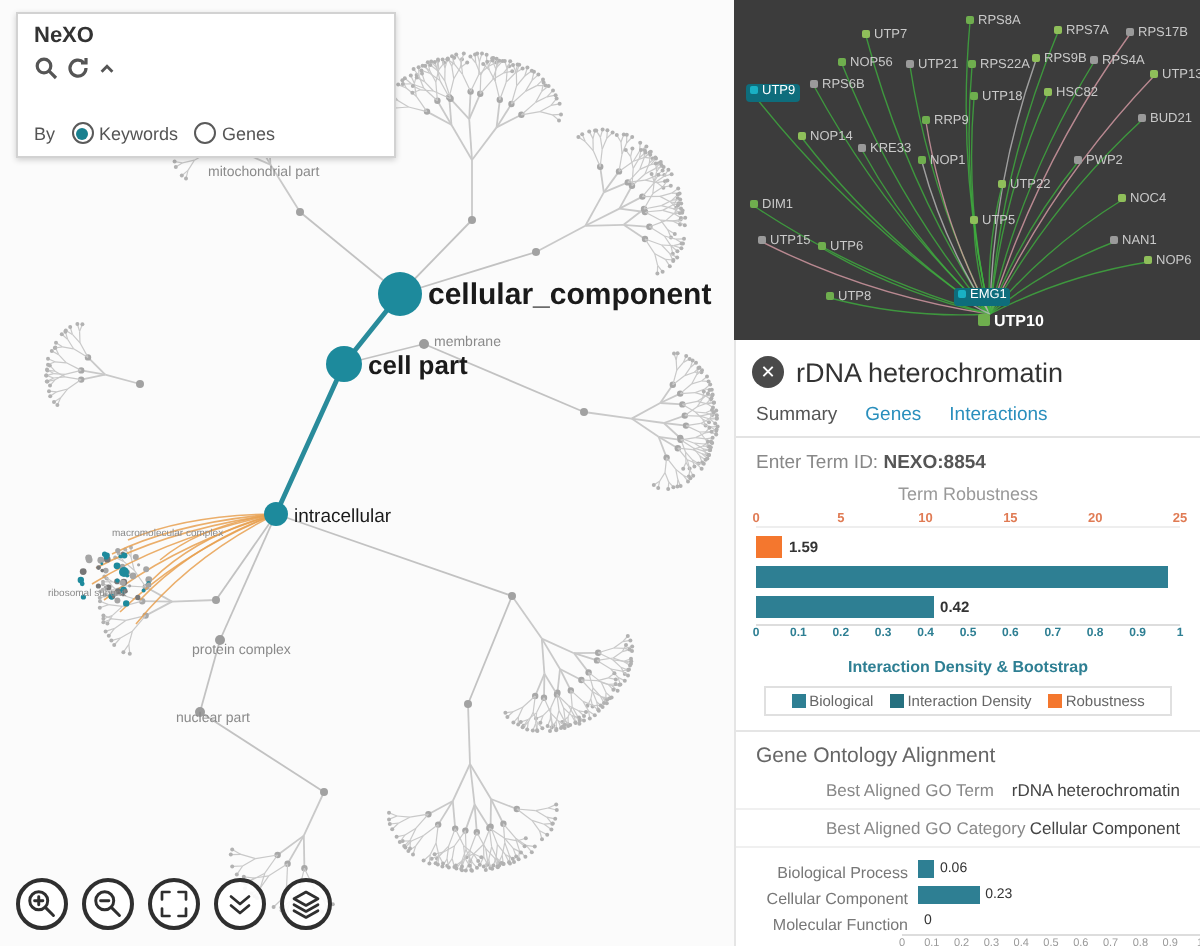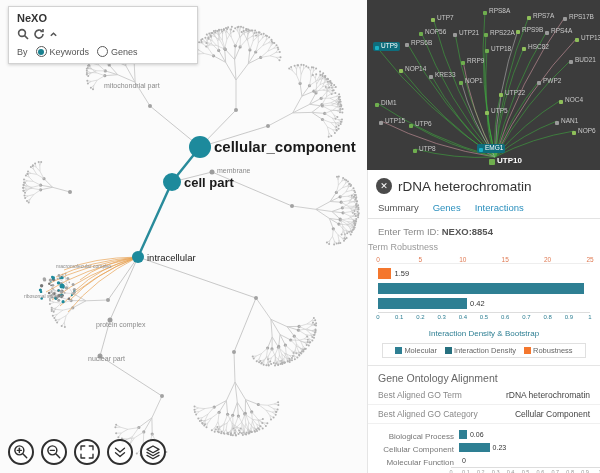--- a/index.html
+++ b/index.html
@@ -11,71 +11,71 @@
 
   .search-card{position:absolute;left:8px;top:6px;width:172px;background:#fff;border:1px solid #d2d2d2;
     box-shadow:0 1px 3px rgba(0,0,0,.18);padding:5px 8px 6px;z-index:6;}
   .sc-title{font-size:11px;font-weight:bold;color:#333;}
   .sc-row{display:flex;align-items:center;gap:4px;margin-top:4px;}
   .sc-input{flex:1;min-width:0;height:16px;border:1px solid #ccc;font-size:8.5px;padding:0 4px;color:#333;
     font-family:"Liberation Sans",sans-serif;}
   .sc-input::placeholder{color:#aaa;}
   .sc-icon{display:flex;align-items:center;justify-content:center;cursor:pointer;}
   .sc-icon svg{stroke:#555;fill:none;stroke-width:1.6;}
-  .by-row{display:flex;align-items:center;gap:8px;margin-top:6px;font-size:9px;color:#555;}
+  .by-row{display:flex;align-items:center;gap:8px;margin-top:21px;font-size:9px;color:#555;}
   .radio-opt{display:flex;align-items:center;cursor:pointer;}
   .radio{width:9px;height:9px;border:1px solid #5a5a5a;border-radius:50%;display:inline-block;position:relative;margin-right:3px;background:#fff;}
   .radio.sel::after{content:"";position:absolute;left:1.5px;top:1.5px;right:1.5px;bottom:1.5px;background:#18808f;border-radius:50%;}
 
   #tree-toolbar{position:absolute;left:8px;bottom:8px;display:flex;gap:7px;z-index:6;}
   .tb-btn{width:26px;height:26px;border-radius:50%;border:2px solid #2f2f2f;background:rgba(255,255,255,.9);
     display:flex;align-items:center;justify-content:center;cursor:pointer;box-sizing:border-box;}
   .tb-btn svg{stroke:#2f2f2f;fill:none;stroke-width:1.8;stroke-linecap:round;stroke-linejoin:round;}
 
   .tree-label{pointer-events:all;}
 
   
   #network-panel{position:absolute;left:367px;top:0;width:233px;height:170px;background:#3c3c3c;overflow:hidden;}
   #net-svg{position:absolute;left:0;top:0;}
-  .net-node{position:absolute;display:flex;align-items:flex-end;gap:2px;font-size:6.5px;color:#c9c9c9;white-space:nowrap;line-height:1;cursor:pointer;}
+  .net-node{position:absolute;display:flex;align-items:flex-start;gap:2px;font-size:6.5px;color:#c9c9c9;white-space:nowrap;line-height:1;cursor:pointer;}
   .net-dot{width:4px;height:4px;border-radius:1px;flex:0 0 auto;}
   .net-node.hl{background:#0e6d7c;color:#fff;padding:1px 2px;border-radius:2px;}
   .net-node.hub{font-size:8px;font-weight:bold;color:#fff;}
   .net-node.hub .net-dot{width:6px;height:6px;background:#19b0c4;}
 
   
   #detail-panel{position:absolute;left:367px;top:170px;width:233px;height:303px;background:#fff;overflow:hidden;
     border-left:1px solid #e5e5e5;box-sizing:border-box;}
   .dp-header{display:flex;align-items:center;gap:6px;padding:8px 8px 4px;}
   .close-btn{width:16px;height:16px;border-radius:50%;background:#4a4a4a;color:#fff;font-size:9px;line-height:16px;
     text-align:center;cursor:pointer;flex:0 0 auto;}
   .dp-title{font-size:13.5px;color:#333;}
   .dp-tabs{display:flex;gap:14px;padding:4px 10px 5px;border-bottom:1px solid #e3e3e3;}
   .tab{font-size:9.5px;color:#2a8fbd;cursor:pointer;}
   .tab.active{color:#555;}
   .term-id{font-size:9.5px;color:#888;padding:7px 10px 2px;}
   .term-id b{color:#555;}
-  .tr-title{font-size:9px;color:#999;margin-top:3px;}
-  .tr-chart{margin:2px 10px 0;}
+  .tr-title{text-align:center;font-size:9px;color:#999;margin-top:3px;}
+  .tr-chart{margin:2px 10px 0;font-weight:bold;}
   .tr-axis-top{position:relative;height:9px;border-bottom:1px solid #eee;margin-bottom:2px;}
   .tr-axis-top span{position:absolute;bottom:0;font-size:6.5px;transform:translateX(-50%);}
   .tr-row{height:14px;display:flex;align-items:center;margin:1px 0;}
   .tr-bar{height:11px;}
   .tr-val{font-size:7.5px;color:#333;margin-left:3px;}
   .tr-axis-bottom{position:relative;height:8px;border-top:1px solid #ddd;margin-top:2px;}
   .tr-axis-bottom span{position:absolute;top:1px;font-size:6px;transform:translateX(-50%);}
   .tr-axis-title{text-align:center;font-size:8px;color:#2e7f93;margin-top:8px;}
   .tr-legend{display:flex;justify-content:center;align-items:center;gap:8px;border:1px solid #e0e0e0;
     padding:2px 4px;margin:5px 14px 0;font-size:7.5px;color:#666;}
   .lg-item{display:flex;align-items:center;}
   .lg-box{width:7px;height:7px;margin-right:2px;flex:0 0 auto;}
   .dp-divider{border-top:1px solid #e5e5e5;margin-top:7px;}
   .sec-title{font-size:10.5px;color:#666;padding:6px 10px 2px;}
   .go-row{display:flex;justify-content:space-between;align-items:center;padding:4px 10px;border-bottom:1px solid #f0f0f0;}
-  .go-label{font-size:8.5px;color:#888;}
+  .go-label{font-size:8.5px;color:#888;margin-left:35px;}
   .go-value{font-size:8.5px;color:#444;text-align:right;}
   .ac-chart{margin:4px 8px 0;}
   .ac-row{display:flex;align-items:flex-end;height:13px;}
   .ac-label{width:78px;text-align:right;font-size:8px;color:#777;padding-right:5px;flex:0 0 auto;}
   .ac-bar-wrap{flex:1;display:flex;align-items:center;height:100%;}
   .ac-bar{height:9px;}
   .ac-val{font-size:7px;color:#333;margin-left:3px;}
   .ac-axis{margin-left:83px;position:relative;height:8px;border-top:1px solid #ddd;}
   .ac-axis span{position:absolute;top:1px;font-size:5.5px;color:#999;transform:translateX(-50%);}
 </style>
@@ -2011,21 +2011,21 @@
           <span style="left: 70%; color: rgb(46, 127, 147);">0.7</span>
           <span style="left: 80%; color: rgb(46, 127, 147);">0.8</span>
           <span style="left: 90%; color: rgb(46, 127, 147);">0.9</span>
           <span style="left: 100%; color: rgb(46, 127, 147);">1</span>
         </div>
       <div class="tr-axis-title">Interaction Density &amp; Bootstrap</div>
     </div>
     <div class="tr-legend" id="tr-legend">
         <span class="lg-item">
           <span class="lg-box" style="background: rgb(46, 127, 147);"></span>
-          <span>Molecular</span>
+          <span>Biological</span>
         </span>
         <span class="lg-item">
           <span class="lg-box" style="background: rgb(38, 112, 127);"></span>
           <span>Interaction Density</span>
         </span>
         <span class="lg-item">
           <span class="lg-box" style="background: rgb(244, 119, 46);"></span>
           <span>Robustness</span>
         </span>
       </div>

